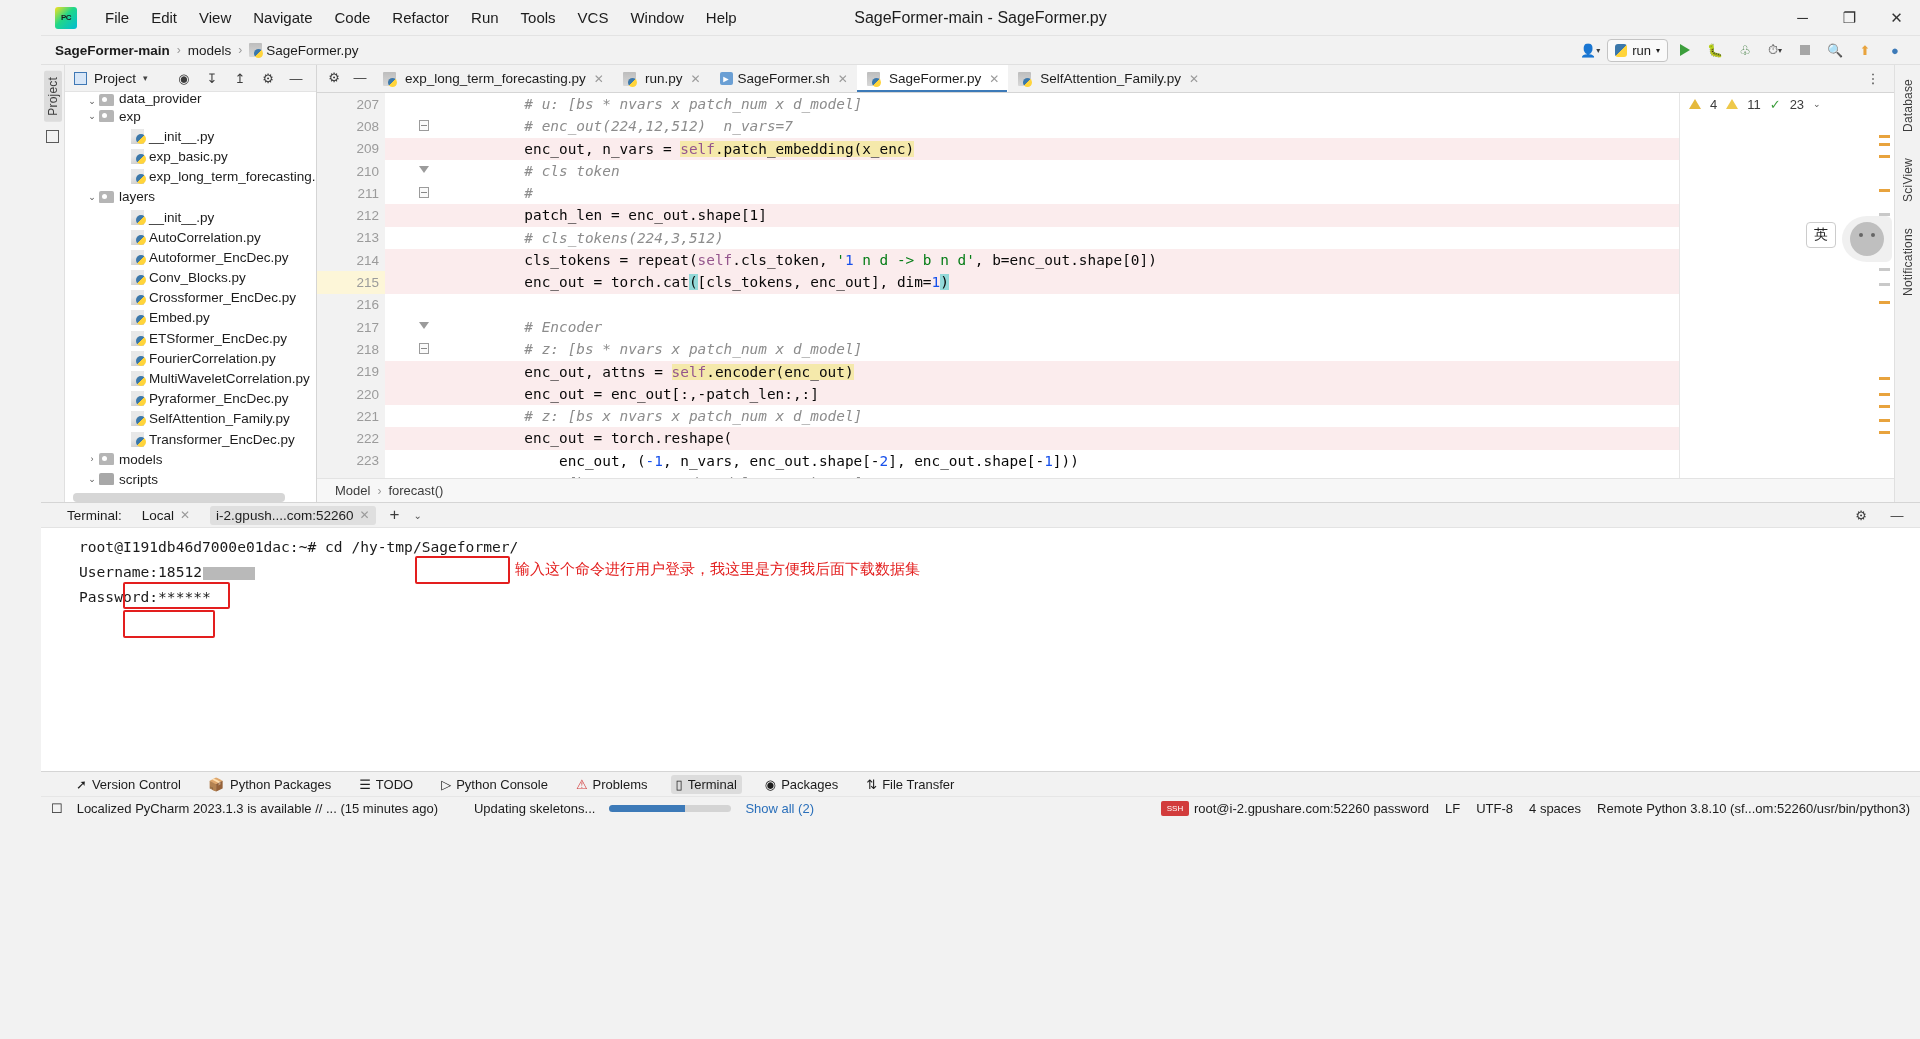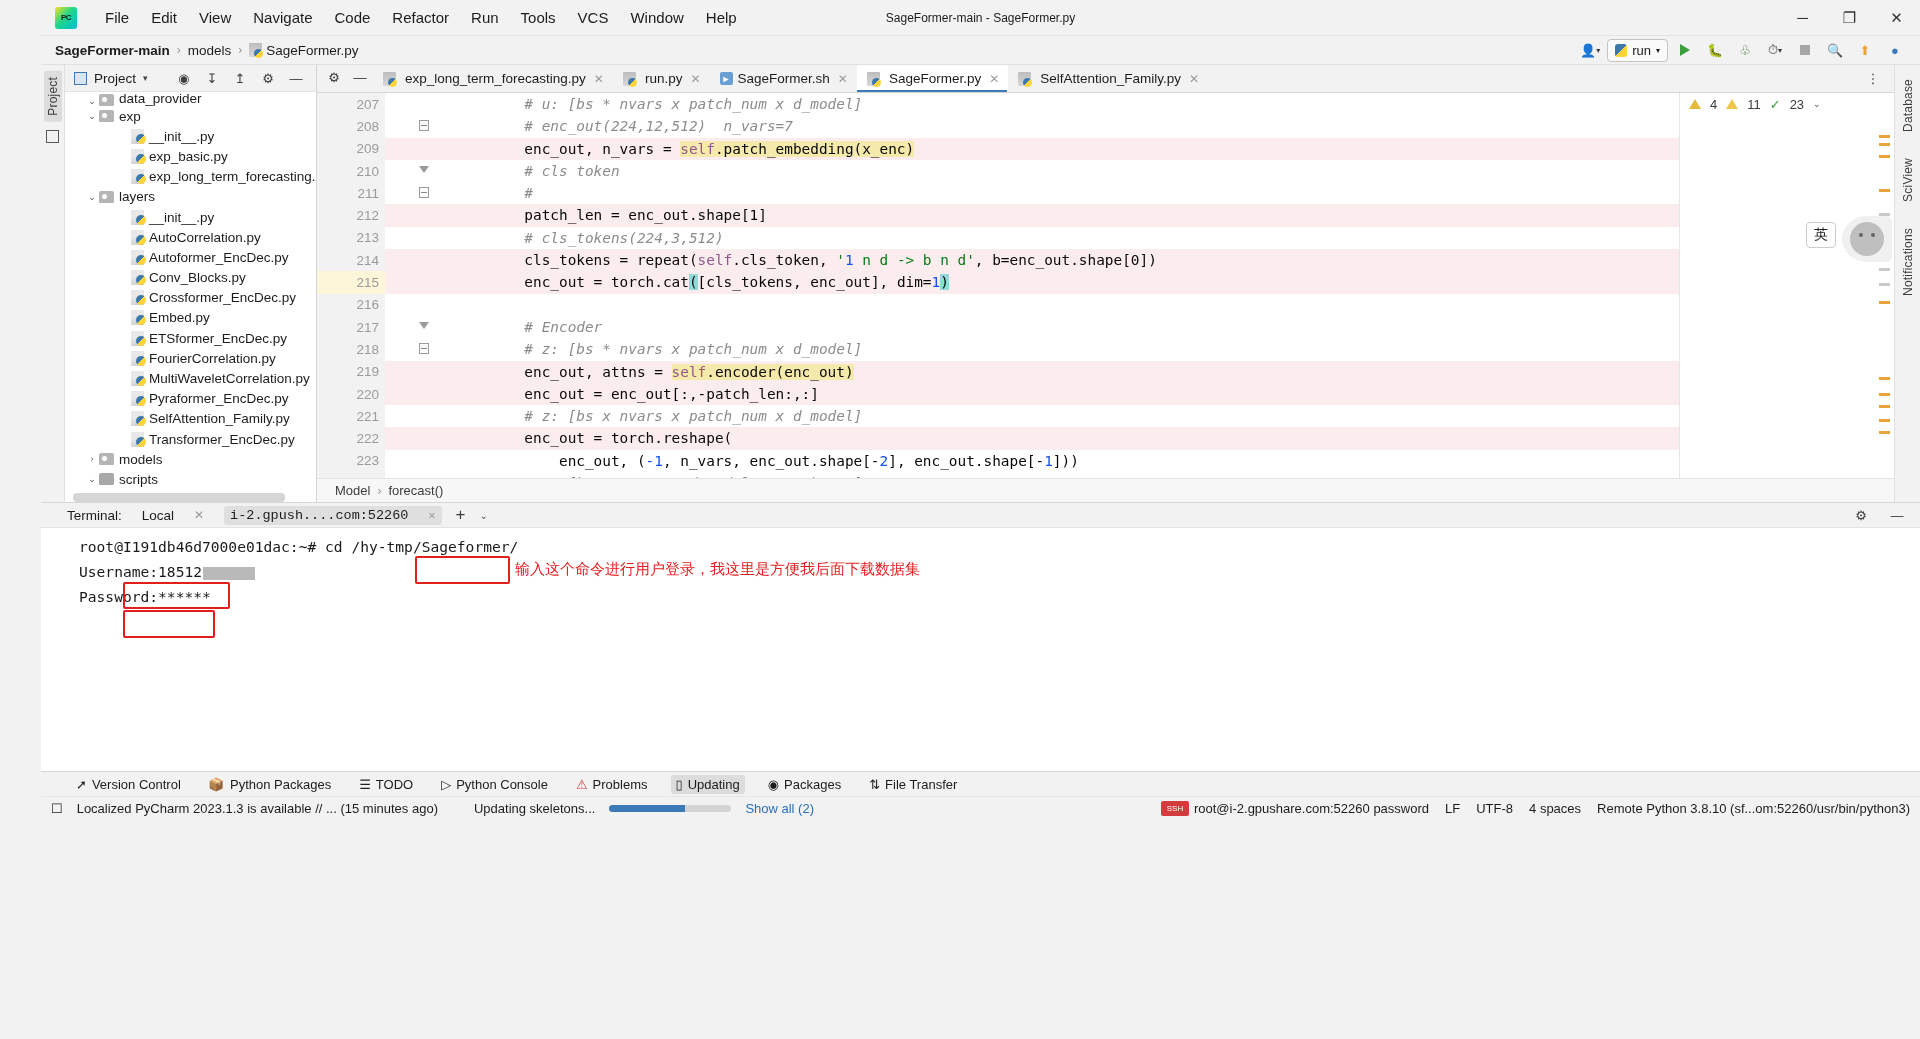--- a/index.html
+++ b/index.html
@@ -25,21 +25,21 @@
     font-size: 8px; font-weight: bold; color: #111;
   }
   .pc-logo span { color:#1d1d1d; font-size:8px; letter-spacing:-0.5px; }
   .menubar { display: flex; align-items: center; margin-left: 18px; gap: 2px; }
   .menu-item {
     font-size: 15px; color: #1c1c1c; padding: 4px 10px; cursor: default;
     white-space: nowrap;
   }
   .win-title {
     position: absolute; left: 0; right: 0; text-align: center;
-    font-size: 12px; color: #1c1c1c; pointer-events: none;
+    font-size: 16px; color: #1c1c1c; pointer-events: none;
   }
   .win-ctrl { margin-left: auto; display: flex; height: 36px; }
   .win-btn {
     width: 47px; height: 36px; display: flex; align-items: center;
     justify-content: center; font-size: 15px; color: #333; cursor: default;
   }
 
   
   .navbar {
     height: 29px; background: #f2f2f2; display: flex; align-items: center;
@@ -218,22 +218,22 @@
   .wtri.small{ border-bottom-color:#eec84a; }
   .chk { color: #3c9e3c; font-size: 13px; }
 
   
   .termwrap { position: relative; height: 294px; background: #fff; display: flex; flex-direction: column;}
   .termhead {
     height: 26px; background: #f2f2f2; display: flex; align-items: center;
     border-top: 1px solid #d5d5d5; border-bottom: 1px solid #e3e3e3; padding-left: 26px;
     font-size: 13.5px; color: #1c1c1c; gap: 14px;
   }
-  .term-tab { display: flex; align-items: center; gap: 20px; padding: 2px 6px; cursor: default;}
-  .term-tab.sel { background: #dfdfdf; border-radius: 3px; font-family: Liberation Mono, monospace; }
+  .term-tab { display: flex; align-items: center; gap: 6px; padding: 2px 6px; cursor: default;}
+  .term-tab.sel { background: #dfdfdf; border-radius: 3px; }
   .term-x { color: #9a9a9a; font-size: 12px; }
   .term-plus { font-size: 17px; color: #3c3c3c; cursor: default; }
   .termhead-right { margin-left: auto; display:flex; align-items:center; gap:10px; padding-right:10px;}
 
   .termbody {
     flex: 1; background: #fff; padding: 6px 0 0 26px; position: relative;
     font-family: "DejaVu Sans Mono", monospace; font-size: 14.6px; color: #1a1a1a; margin-left: 12px;
   }
   .tline { height: 25px; line-height: 25px; white-space: pre; }
   .redbox {
@@ -644,21 +644,21 @@
       <div class="tb-item">
           <span>▷</span>
           <span>Python Console</span>
         </div>
       <div class="tb-item">
           <span style="color:#d23c3c">⚠</span>
           <span>Problems</span>
         </div>
       <div class="tb-item sel">
           <span>▯</span>
-          <span>Updating</span>
+          <span>Terminal</span>
         </div>
       <div class="tb-item">
           <span>◉</span>
           <span>Packages</span>
         </div>
       <div class="tb-item">
           <span>⇅</span>
           <span>File Transfer</span>
         </div>
     </div>

